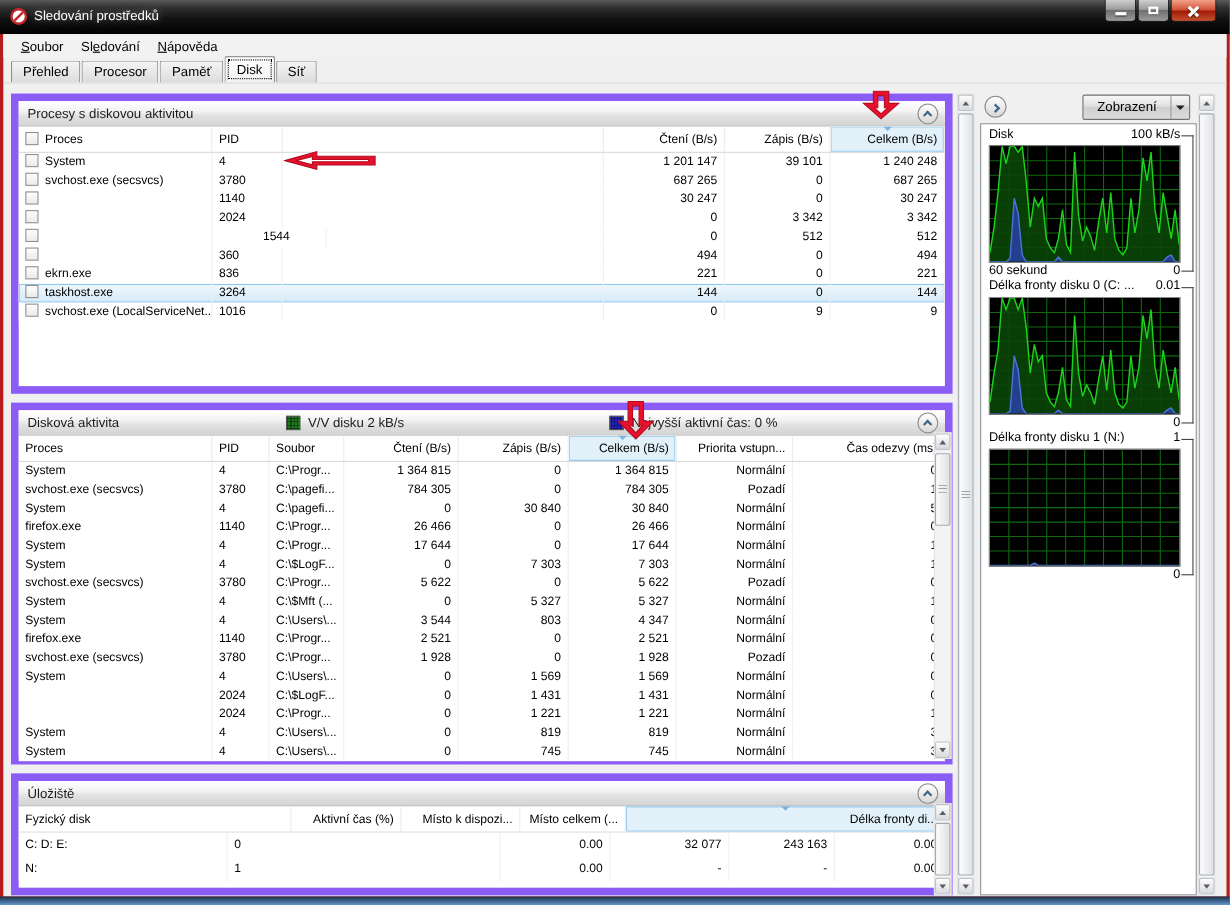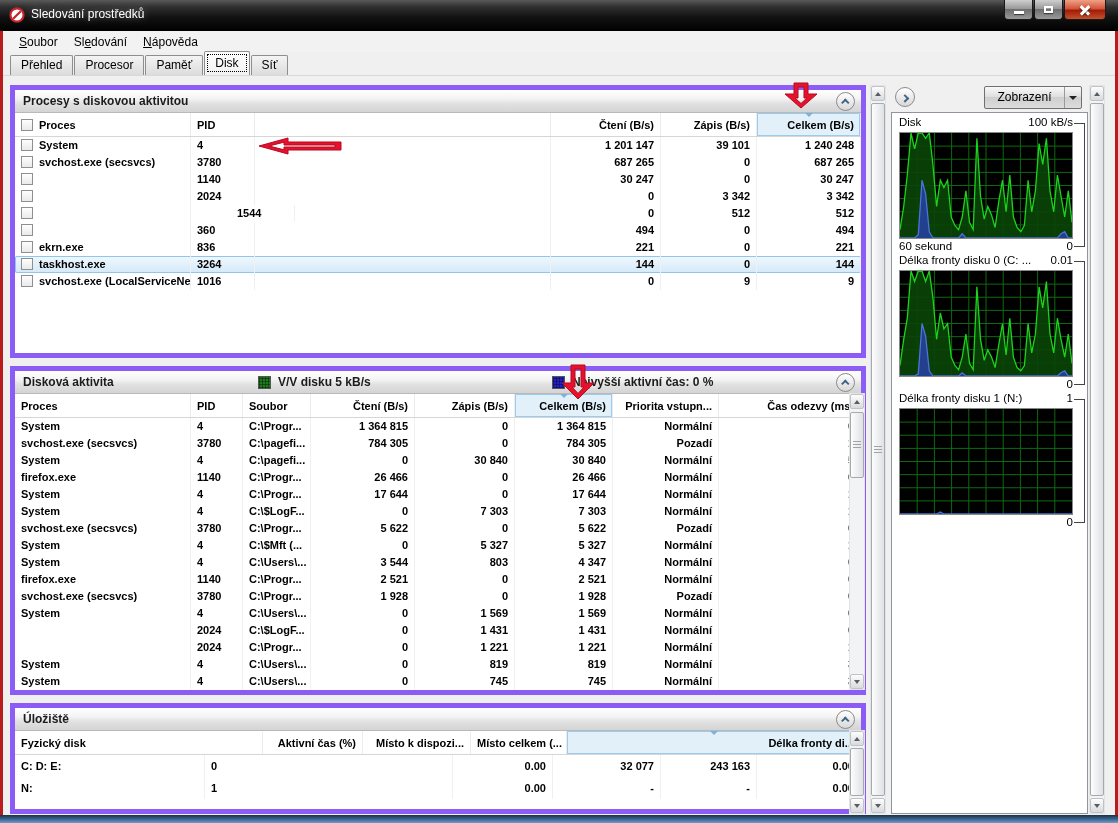--- a/index.html
+++ b/index.html
@@ -27,21 +27,21 @@
   .bottomstrip{position:absolute;left:0;bottom:0;width:1118px;height:8px;
     background:linear-gradient(180deg,#1d2f42 0%,#3f6895 55%,#6d9ccb 100%);}
   
   .menubar{position:absolute;left:0;top:0;width:100%;height:21px;background:#f2f2f2;padding-left:8px;display:flex;align-items:center;}
   .menu-item{font-size:12px;color:#000;padding:2px 8px;}
   .tabbar{position:absolute;left:0;top:21px;width:100%;height:24px;display:flex;align-items:flex-end;padding-left:7px;border-bottom:1px solid #d9d9d9;}
   .tab{font-size:12px;color:#000;height:20px;line-height:19px;padding:0 10px;border:1px solid #8e8e8e;border-bottom:none;
     background:linear-gradient(#f4f4f4,#dcdcdc);border-radius:2px 2px 0 0;margin-right:1px;}
   .tab.active{height:24px;line-height:22px;background:linear-gradient(#ffffff,#f1f1f1);outline:1px dotted #000;outline-offset:-4px;position:relative;z-index:2;}
   
-  .section{position:absolute;border:5px solid #8b5cf6;background:#fff;font-weight:bold;}
+  .section{position:absolute;border:7px solid #8b5cf6;background:#fff;}
   .sec-header{position:relative;height:23px;background:linear-gradient(180deg,#ffffff 0%,#f3f3f3 40%,#e2e2e2 60%,#d4d4d4 100%);
     border-bottom:1px solid #b9b9b9;}
   .sec-title{position:absolute;left:8px;top:4px;font-size:12px;color:#1c1c1c;}
   .chev-btn{position:absolute;right:6px;top:2px;width:19px;height:19px;border:1px solid #8a8a8a;border-radius:50%;
     background:linear-gradient(#ffffff,#d8d8d8);display:flex;align-items:center;justify-content:center;}
   .chev{width:6px;height:6px;border-left:2px solid #3f6587;border-top:2px solid #3f6587;}
   .chev.up{transform:rotate(45deg) translate(0px,1px);}
   .chev.right{transform:rotate(135deg) translate(1px,-1px);}
   .legend{position:absolute;top:4px;font-size:12px;color:#1c1c1c;display:flex;align-items:center;}
   .lg-sq{width:13px;height:13px;border:1px solid #555;margin-right:7px;
@@ -221,21 +221,21 @@
             <div class="tc r" style="width: 104px;"><span>9</span></div>
           </div>
         </div>
     </div>
 
     <div class="section" id="sec2" style="left:7px;top:335px;width:856px;height:329px;">
       <div class="sec-header">
         <span class="sec-title">Disková aktivita</span>
         <span class="legend" style="left:243px;">
           <span class="lg-sq" id="lg0" style="background-color: rgb(29, 122, 29);"></span>
-          <span>V/V disku 5 kB/s</span>
+          <span>V/V disku 2 kB/s</span>
         </span>
         <span class="legend" style="left:537px;">
           <span class="lg-sq" id="lg1" style="background-color: rgb(33, 33, 200);"></span>
           <span>Nejvyšší aktivní čas: 0 %</span>
         </span>
         <span class="chev-btn">
             <span class="chev up"></span>
           </span>
       </div>
       <div class="thead" id="t2head">

